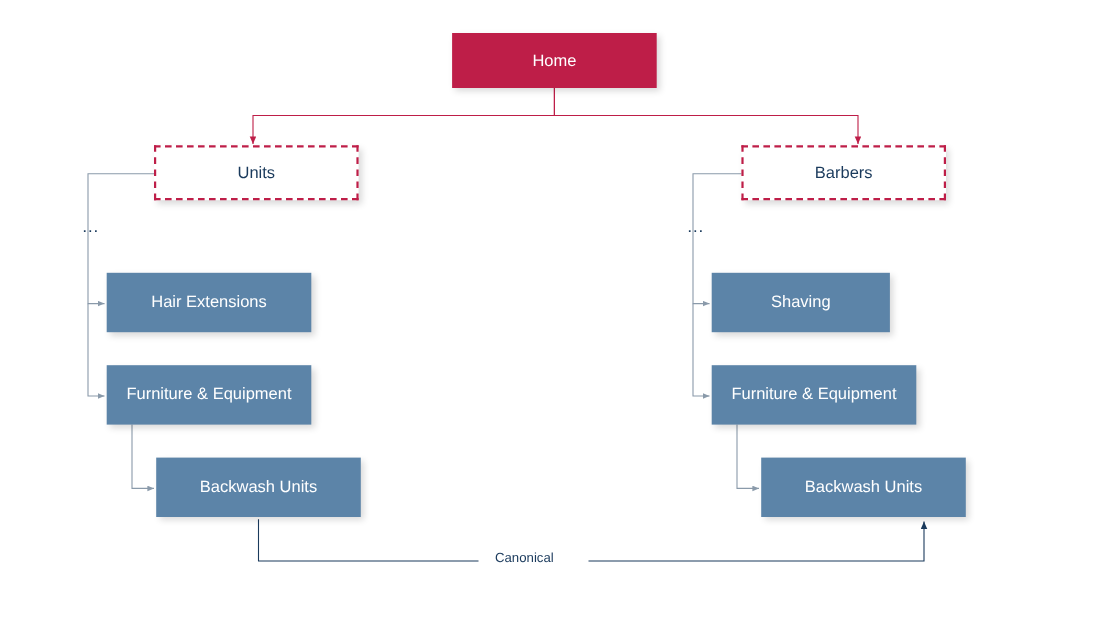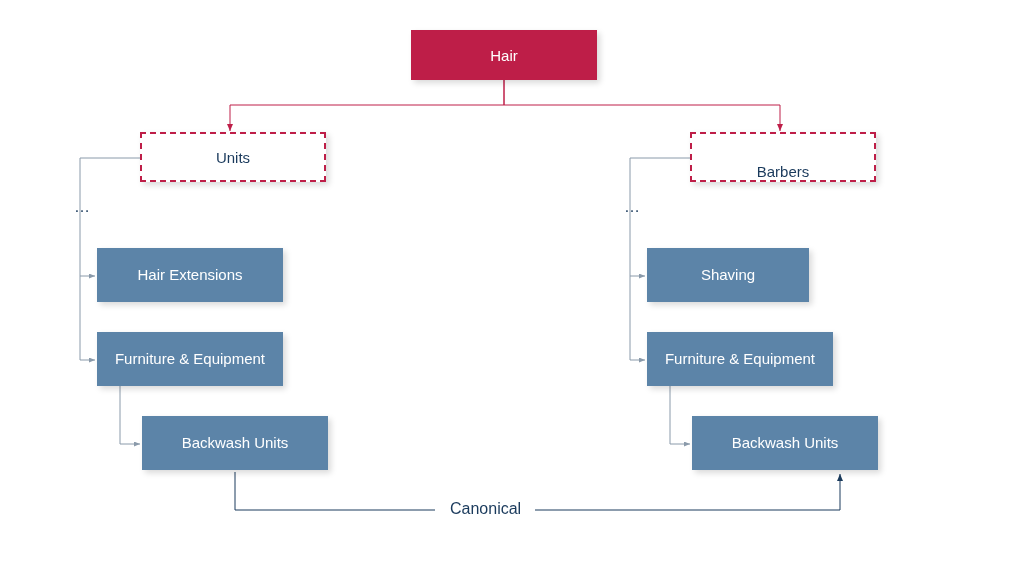--- a/index.html
+++ b/index.html
@@ -36,21 +36,21 @@
       padding: 0 10px;
     }
     .ellipsis {
       position: absolute;
       color: #1a3a5c;
       font-size: 16px;
     }
     .canonical-label {
       position: absolute;
       color: #1a3a5c;
-      font-size: 16px;
+      font-size: 12px;
     }
     svg.connectors {
       position: absolute;
       top: 0;
       left: 0;
       width: 1009px;
       height: 577px;
       pointer-events: none;
     }
   </style>
@@ -80,28 +80,28 @@
 
   <path d="M 690 158 L 630 158 L 630 276 L 645 276" stroke="#8a9aaa" stroke-width="1" fill="none" marker-end="url(#arrow-gray)"></path>
   <path d="M 630 276 L 630 360 L 645 360" stroke="#8a9aaa" stroke-width="1" fill="none" marker-end="url(#arrow-gray)"></path>
   <path d="M 670 386 L 670 444 L 690 444" stroke="#8a9aaa" stroke-width="1" fill="none" marker-end="url(#arrow-gray)"></path>
 
   <path d="M 235 472 L 235 510 L 435 510" stroke="#1a3a5c" stroke-width="1" fill="none"></path>
   <path d="M 535 510 L 840 510 L 840 474" stroke="#1a3a5c" stroke-width="1" fill="none" marker-end="url(#arrow-navy)"></path>
 </svg>
 
 <div class="node node-home" style="left:411px; top:30px; width:186px; height:50px;">
-  <span>Hair</span>
+  <span>Home</span>
 </div>
 
 <div class="node node-category" style="left:140px; top:132px; width:186px; height:50px;">
   <span>Units</span>
 </div>
 
-<div class="node node-category" style="left:690px; top:132px; width:186px; height:50px;align-items:flex-end;">
+<div class="node node-category" style="left:674px; top:132px; width:186px; height:50px;">
   <span>Barbers</span>
 </div>
 
 <div class="ellipsis" style="left:74px; top:198px;">…</div>
 
 <div class="ellipsis" style="left:624px; top:198px;">…</div>
 
 <div class="node node-item" style="left:97px; top:248px; width:186px; height:54px;">
   <span>Hair Extensions</span>
 </div>

